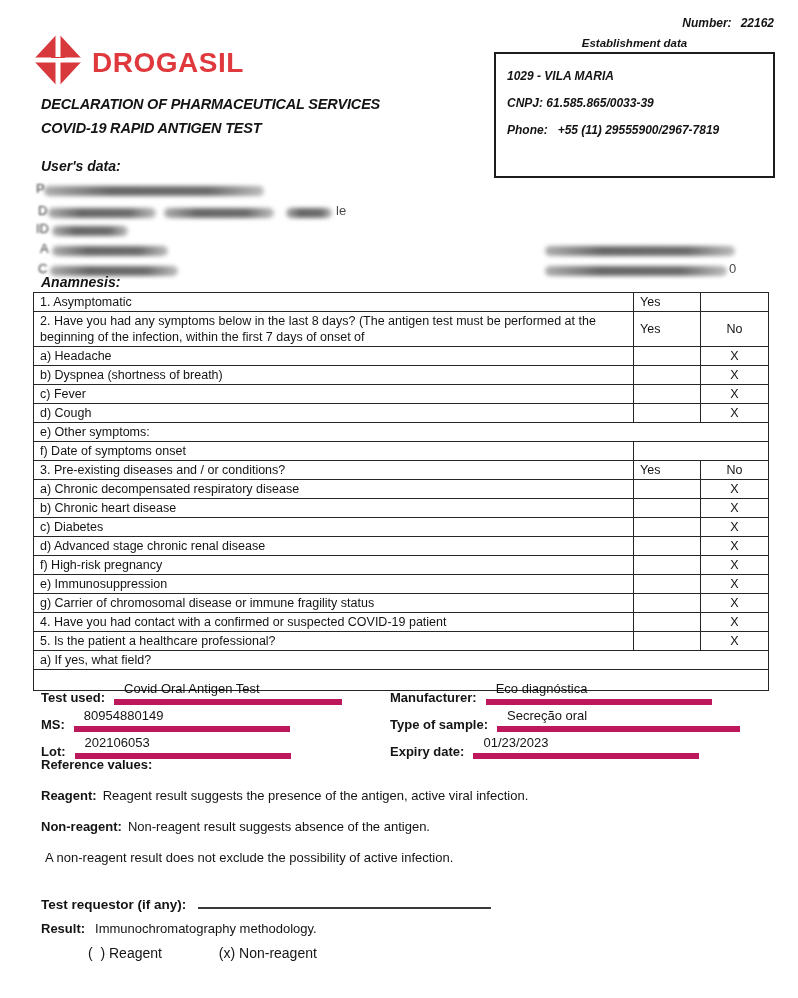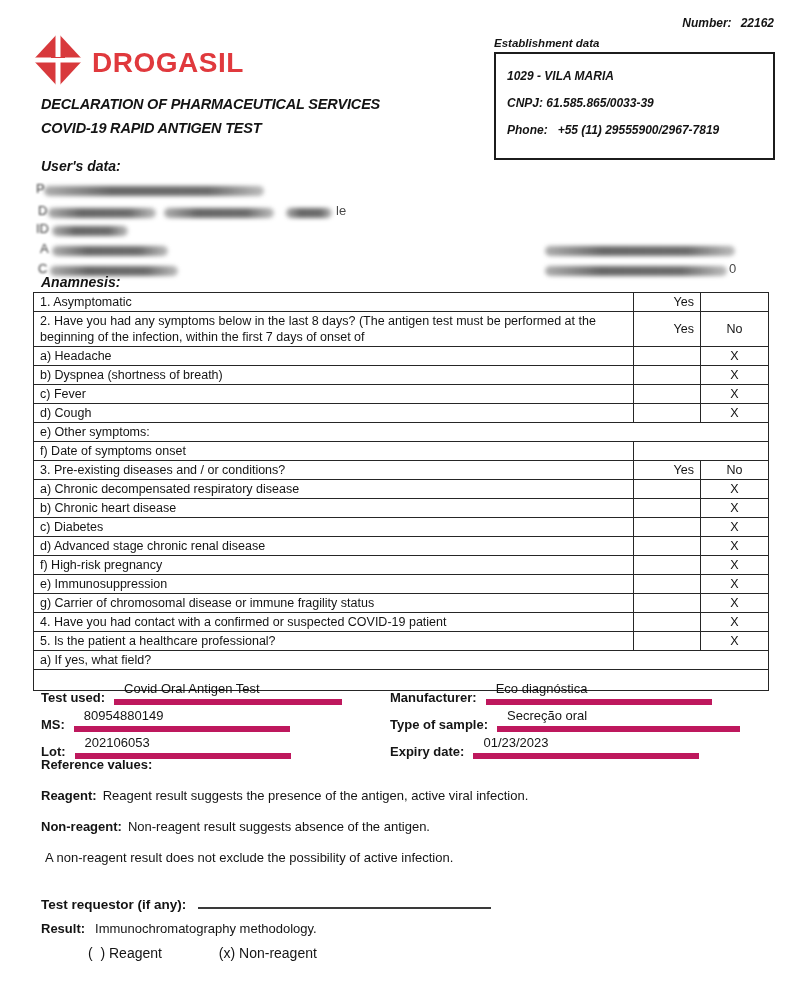--- a/index.html
+++ b/index.html
@@ -26,43 +26,43 @@
   .logo-tick-v { position:absolute; left:50%; top:24px; width:14px; height:1px;
     background:#d8393c; transform:translateX(-50%); }
   .logo-text { color:#e0393d; font-weight:700; font-size:28px; letter-spacing:0.5px;
     margin-left:9px; margin-top:6px; }
 
   .doc-title { left:41px; font-size:14.5px; font-weight:700; font-style:italic; letter-spacing:-0.2px; }
   .title1 { top:96px; }
   .title2 { top:120px; }
 
   
-  .est-label { top:37px; left:494px; width:281px; 
+  .est-label { top:37px; left:494px; width:281px; text-align:center;
     font-size:11.5px; font-weight:700; font-style:italic; }
-  .est-box { top:52px; left:494px; width:281px; height:108px;
+  .est-box { top:52px; left:494px; width:281px; height:126px;
     border:2px solid #1c1c1c; padding:9px 6px 0 11px; }
   .est-box .est-line { font-size:12px; font-weight:700; font-style:italic;
     line-height:27px; white-space:pre-wrap; }
 
   
   .users-heading { top:158px; left:41px; font-size:14px; font-weight:700; font-style:italic; }
   .redact { position:absolute; height:10px; border-radius:5px;
     background:linear-gradient(90deg, rgba(75,75,75,.45), rgba(45,45,45,.72) 30%, rgba(45,45,45,.7) 75%, rgba(90,90,90,.4));
     filter:blur(2px); }
   .hint { position:absolute; font-size:13px; color:#3c3c3c; filter:blur(1px); }
   .hint-sharp { position:absolute; font-size:13px; color:#4a4a4a; filter:blur(0.6px); }
 
   
   .anamnesis-heading { top:274px; left:41px; font-size:14px; font-weight:700; font-style:italic; }
   table.anamnesis { position:absolute; top:292px; left:33px; width:735px;
     border-collapse:collapse; table-layout:fixed; }
   table.anamnesis td { border:1px solid #262626; font-size:12.5px; line-height:16px;
     padding:1px 6px; vertical-align:middle; }
   table.anamnesis td.c-label { width:600px; text-align:left; }
-  table.anamnesis td.c-yes { width:67px; text-align:right; }
+  table.anamnesis td.c-yes { width:67px; text-align:left; }
   table.anamnesis td.c-no { width:68px; text-align:center; }
   table.anamnesis tr.empty-row td { height:21px; }
 
   
   .field { position:absolute; white-space:nowrap; font-size:13px; }
   .flabel { font-weight:700; margin-right:9px;text-align:right; }
   .fvalue { display:inline-block; border-bottom:6px solid #be185d;
     padding:0 4px 3px 10px; vertical-align:bottom; }
 
   .ref-heading { top:757px; left:41px; font-size:13px; font-weight:700; }

